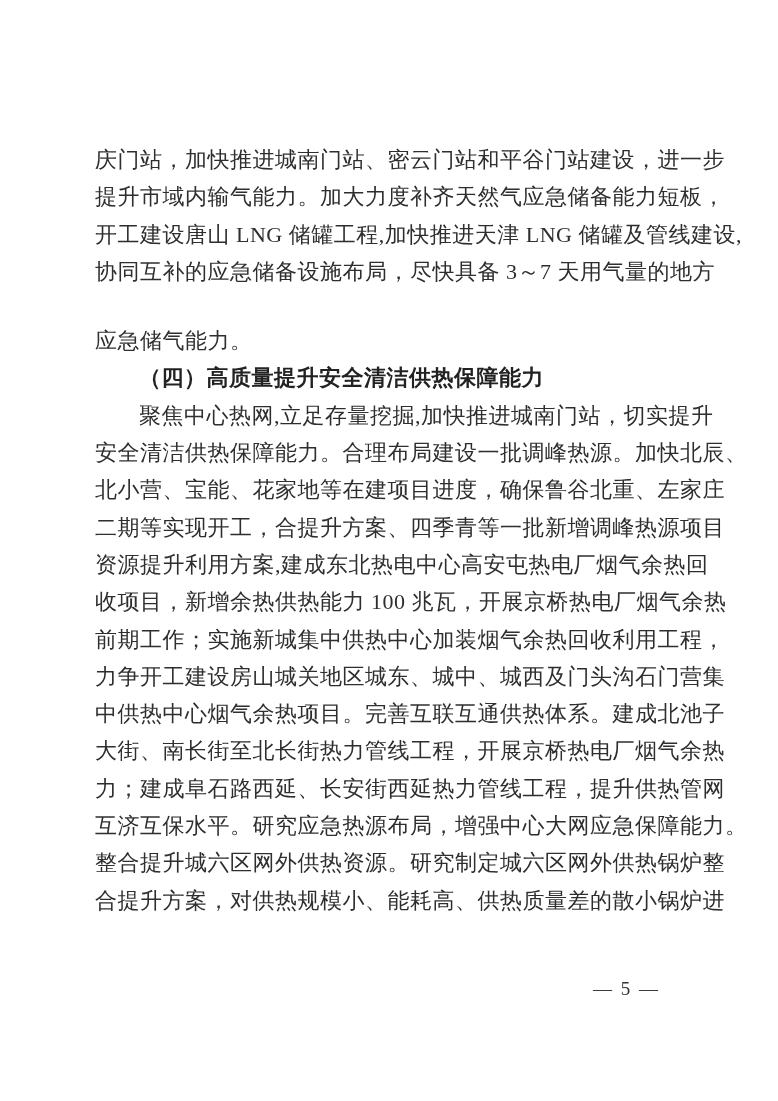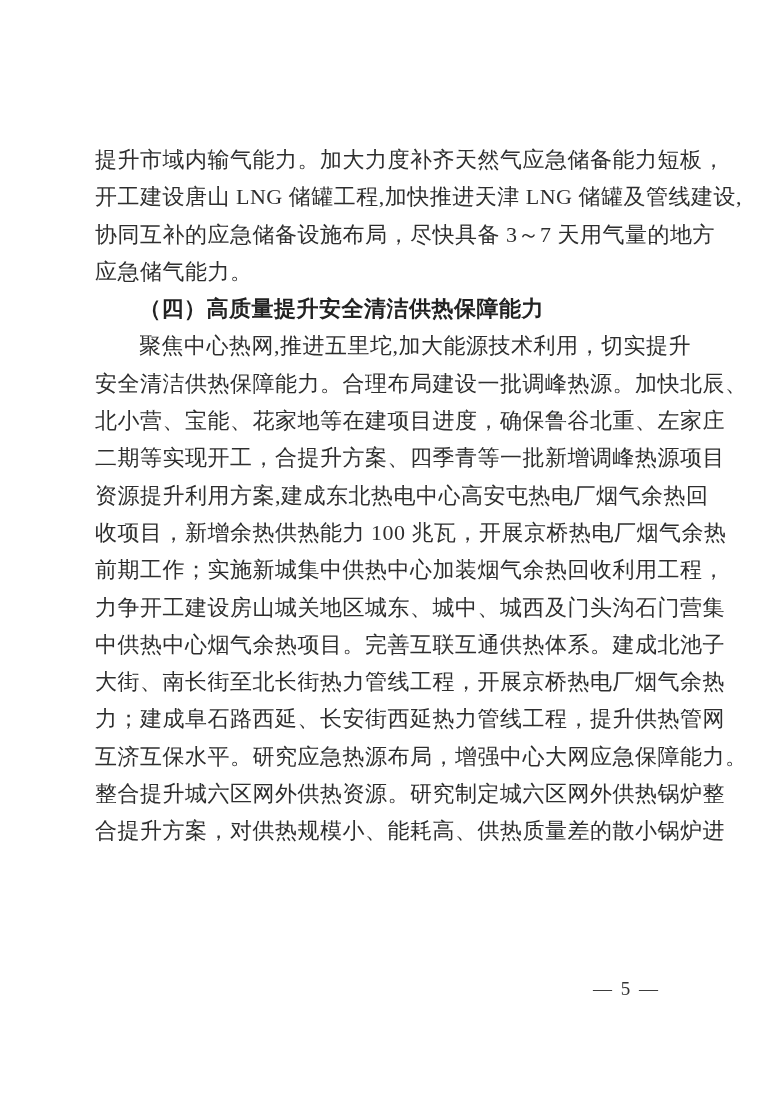--- a/index.html
+++ b/index.html
@@ -29,20 +29,21 @@
     text-align: justify;
     text-align-last: justify;
     text-justify: inter-character;
     white-space: nowrap;
     overflow: visible;
     letter-spacing: 0.5px;
   }
   .line.para-end {
     text-align: left;
     text-align-last: left;
+    margin-top: 32px;
   }
   .line.heading {
     font-weight: 700;
     color: #222222;
     text-align: right;
     text-align-last: left;
     text-indent: 2em;
   }
   .line.first-line {
     text-indent: 2em;
@@ -56,28 +57,29 @@
     color: #333333;
     letter-spacing: 2px;
   }
 </style>
 </head>
 <body>
 
 <div class="page">
   <div class="text-block">
 
+    <div class="line">庆门站，加快推进城南门站、密云门站和平谷门站建设，进一步</div>
     <div class="line">提升市域内输气能力。加大力度补齐天然气应急储备能力短板，</div>
     <div class="line">开工建设唐山 LNG 储罐工程,加快推进天津 LNG 储罐及管线建设,</div>
     <div class="line">协同互补的应急储备设施布局，尽快具备 3～7 天用气量的地方</div>
     <div class="line para-end">应急储气能力。</div>
 
     <div class="line heading">（四）高质量提升安全清洁供热保障能力</div>
 
-    <div class="line first-line">聚焦中心热网,推进五里坨,加大能源技术利用，切实提升</div>
+    <div class="line first-line">聚焦中心热网,立足存量挖掘,加快推进城南门站，切实提升</div>
     <div class="line">安全清洁供热保障能力。合理布局建设一批调峰热源。加快北辰、</div>
     <div class="line">北小营、宝能、花家地等在建项目进度，确保鲁谷北重、左家庄</div>
     <div class="line">二期等实现开工，合提升方案、四季青等一批新增调峰热源项目</div>
     <div class="line">资源提升利用方案,建成东北热电中心高安屯热电厂烟气余热回</div>
     <div class="line">收项目，新增余热供热能力 100 兆瓦，开展京桥热电厂烟气余热</div>
     <div class="line">前期工作；实施新城集中供热中心加装烟气余热回收利用工程，</div>
     <div class="line">力争开工建设房山城关地区城东、城中、城西及门头沟石门营集</div>
     <div class="line">中供热中心烟气余热项目。完善互联互通供热体系。建成北池子</div>
     <div class="line">大街、南长街至北长街热力管线工程，开展京桥热电厂烟气余热</div>
     <div class="line">力；建成阜石路西延、长安街西延热力管线工程，提升供热管网</div>

